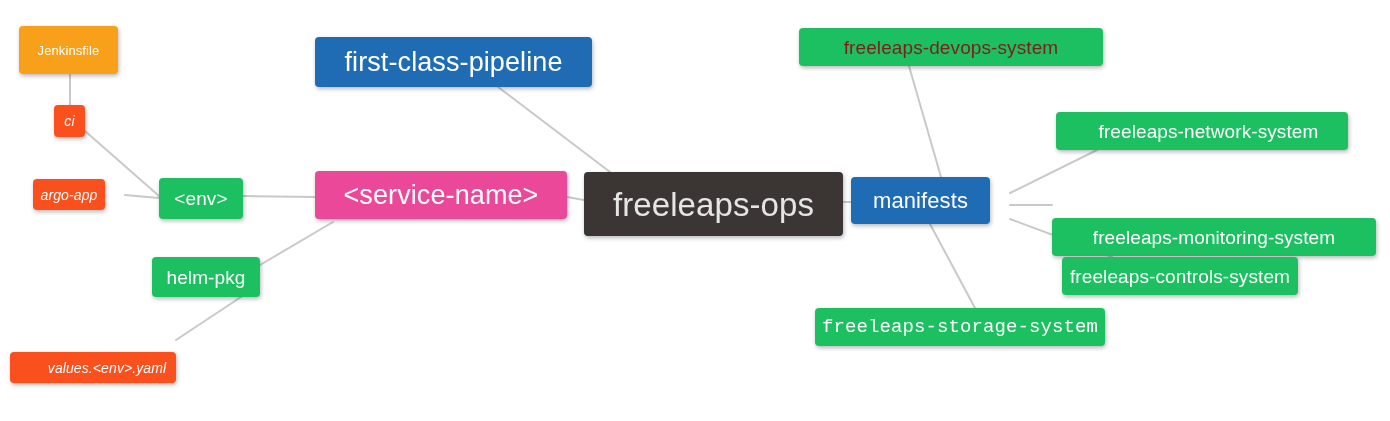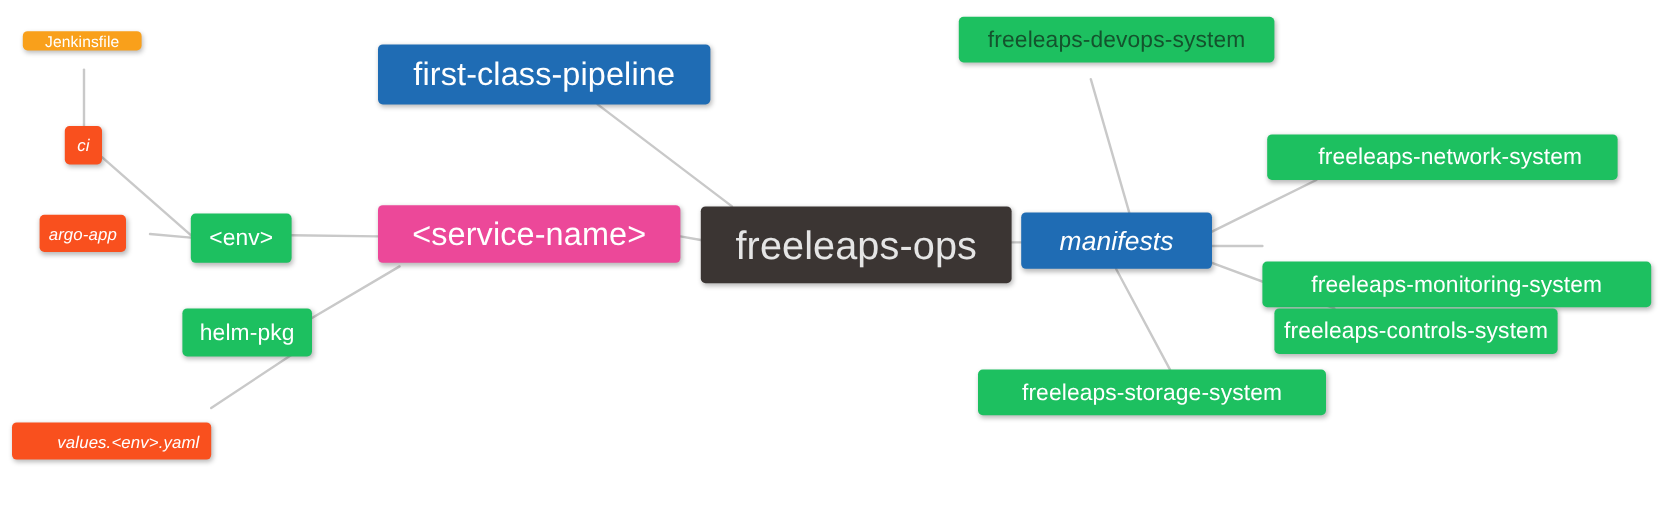--- a/index.html
+++ b/index.html
@@ -67,21 +67,21 @@
       <line x1="567" y1="197" x2="584" y2="200" stroke="#c9c9c9" stroke-width="2" stroke-linecap="round"></line>
       <line x1="498" y1="87" x2="610" y2="172" stroke="#c9c9c9" stroke-width="2" stroke-linecap="round"></line>
       <line x1="843" y1="202" x2="851" y2="202" stroke="#c9c9c9" stroke-width="2" stroke-linecap="round"></line>
       <line x1="941" y1="177" x2="909" y2="66" stroke="#c9c9c9" stroke-width="2" stroke-linecap="round"></line>
       <line x1="1010" y1="193" x2="1097" y2="150" stroke="#c9c9c9" stroke-width="2" stroke-linecap="round"></line>
       <line x1="1010" y1="205" x2="1052" y2="205" stroke="#c9c9c9" stroke-width="2" stroke-linecap="round"></line>
       <line x1="1010" y1="219" x2="1112" y2="257" stroke="#c9c9c9" stroke-width="2" stroke-linecap="round"></line>
       <line x1="930" y1="224" x2="975" y2="308" stroke="#c9c9c9" stroke-width="2" stroke-linecap="round"></line>
     </svg>
   <div id="node-layer">
-      <div class="node sz-xs" style="left: 19px; top: 26px; width: 99px; height: 16px; background: rgb(249, 160, 27); color: rgb(255, 255, 255);">
+      <div class="node sz-xs" style="left: 19px; top: 26px; width: 99px; height: 48px; background: rgb(249, 160, 27); color: rgb(255, 255, 255);">
         <span class="node-label">Jenkinsfile</span>
       </div>
       <div class="node sz-s" style="left: 54px; top: 105px; width: 31px; height: 32px; background: rgb(249, 80, 30); color: rgb(255, 255, 255);">
         <span class="node-label">ci</span>
       </div>
       <div class="node sz-s" style="left: 33px; top: 179px; width: 72px; height: 31px; background: rgb(249, 80, 30); color: rgb(255, 255, 255);">
         <span class="node-label">argo-app</span>
       </div>
       <div class="node sz-s" style="left: 10px; top: 352px; width: 166px; height: 31px; background: rgb(249, 80, 30); color: rgb(255, 255, 255); padding-left: 28px;">
         <span class="node-label">values.&lt;env&gt;.yaml</span>
@@ -94,32 +94,32 @@
       </div>
       <div class="node sz-l1" style="left: 315px; top: 37px; width: 277px; height: 50px; background: rgb(31, 108, 180); color: rgb(255, 255, 255);">
         <span class="node-label">first-class-pipeline</span>
       </div>
       <div class="node sz-l1" style="left: 315px; top: 171px; width: 252px; height: 48px; background: #ec4899; color: rgb(255, 255, 255);">
         <span class="node-label">&lt;service-name&gt;</span>
       </div>
       <div class="node sz-root" style="left: 584px; top: 172px; width: 259px; height: 64px; background: rgb(59, 53, 51); color: #e5e5e5;">
         <span class="node-label">freeleaps-ops</span>
       </div>
-      <div class="node sz-l2" style="left: 851px; top: 177px; width: 159px; height: 47px; background: rgb(31, 108, 180); color: rgb(255, 255, 255); font-style: italic;">
+      <div class="node sz-l2" style="left: 851px; top: 177px; width: 139px; height: 47px; background: rgb(31, 108, 180); color: rgb(255, 255, 255);">
         <span class="node-label">manifests</span>
       </div>
-      <div class="node sz-l3" style="left: 799px; top: 14px; width: 263px; height: 38px; background: rgb(29, 192, 96); color: #14532d;">
+      <div class="node sz-l3" style="left: 799px; top: 28px; width: 304px; height: 38px; background: rgb(29, 192, 96); color: #7f1d1d;">
         <span class="node-label">freeleaps-devops-system</span>
       </div>
       <div class="node sz-l3" style="left: 1056px; top: 112px; width: 292px; height: 38px; background: rgb(29, 192, 96); color: rgb(255, 255, 255); padding-left: 13px;">
         <span class="node-label">freeleaps-network-system</span>
       </div>
       <div class="node sz-l3" style="left: 1052px; top: 186px; width: 324px; height: 38px; background: rgb(29, 192, 96); color: rgb(255, 255, 255); margin-top: 32px;">
         <span class="node-label">freeleaps-monitoring-system</span>
       </div>
       <div class="node sz-l3" style="left: 1062px; top: 257px; width: 236px; height: 38px; background: rgb(29, 192, 96); color: rgb(255, 255, 255);">
         <span class="node-label">freeleaps-controls-system</span>
       </div>
-      <div class="node sz-l3" style="left: 815px; top: 308px; width: 290px; height: 38px; background: rgb(29, 192, 96); color: rgb(255, 255, 255);">
+      <div class="node sz-l3" style="left: 815px; top: 308px; width: 290px; height: 38px; background: rgb(29, 192, 96); color: rgb(255, 255, 255); font-family: Liberation Mono, monospace;">
         <span class="node-label">freeleaps-storage-system</span>
       </div>
     </div>
 </div>
 
 </body></html>

